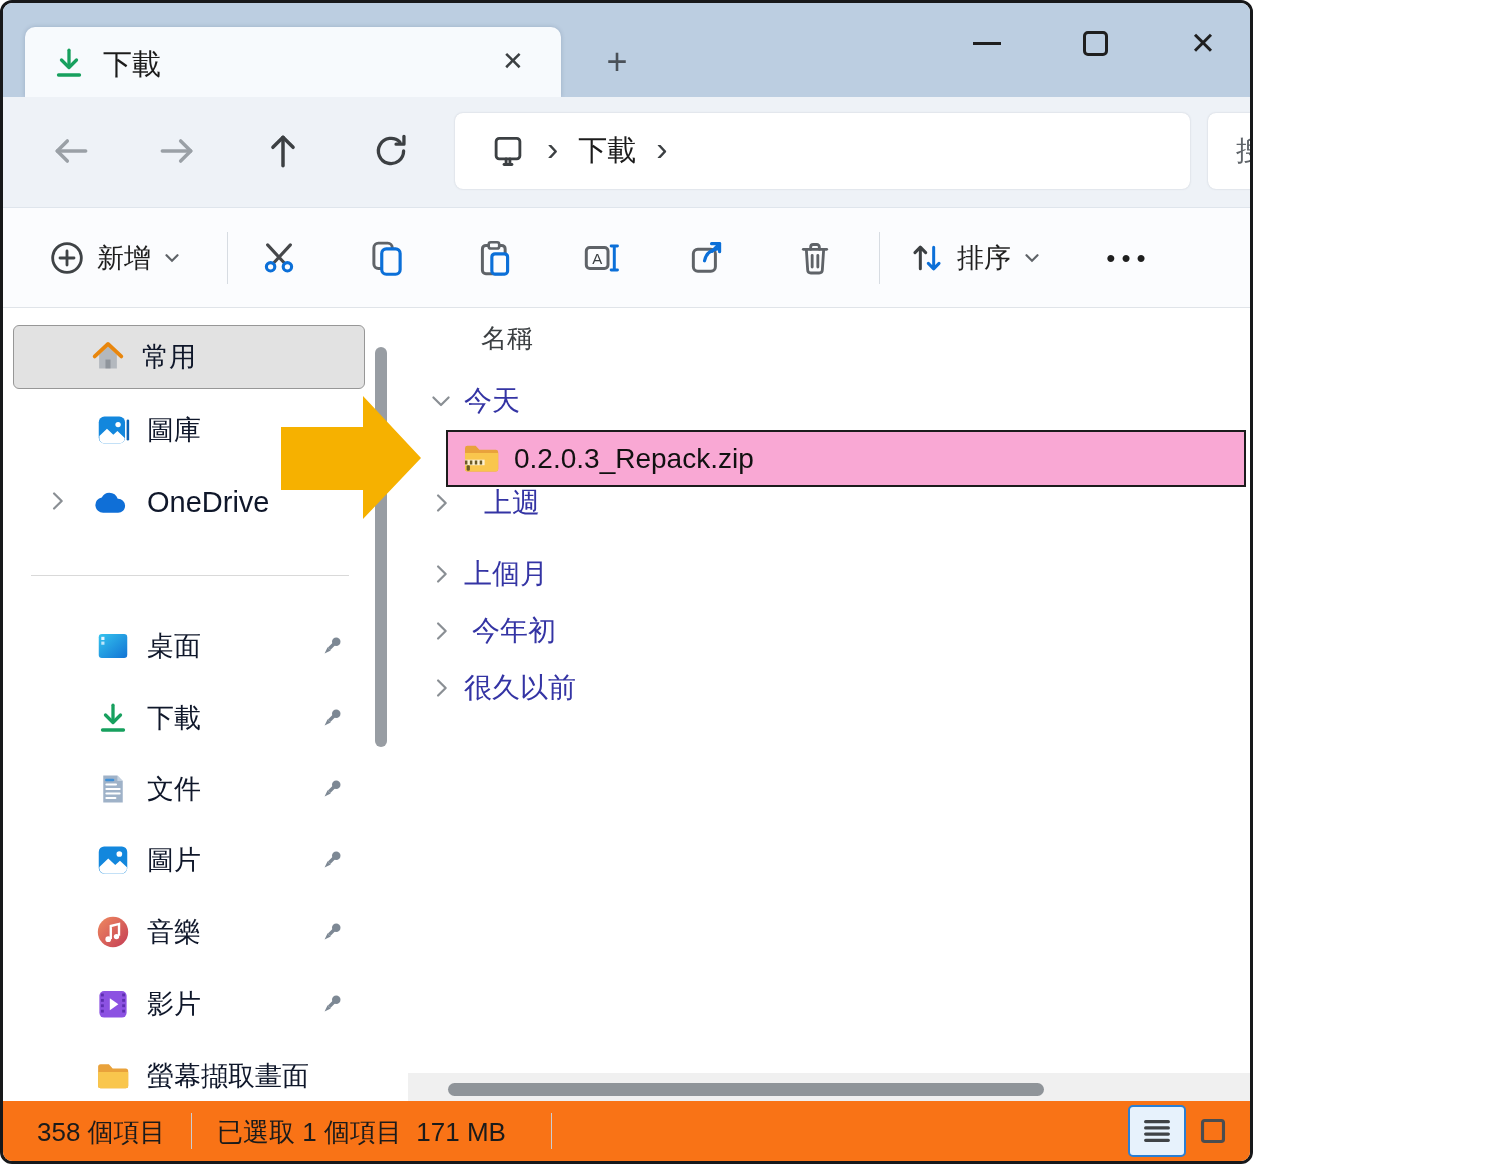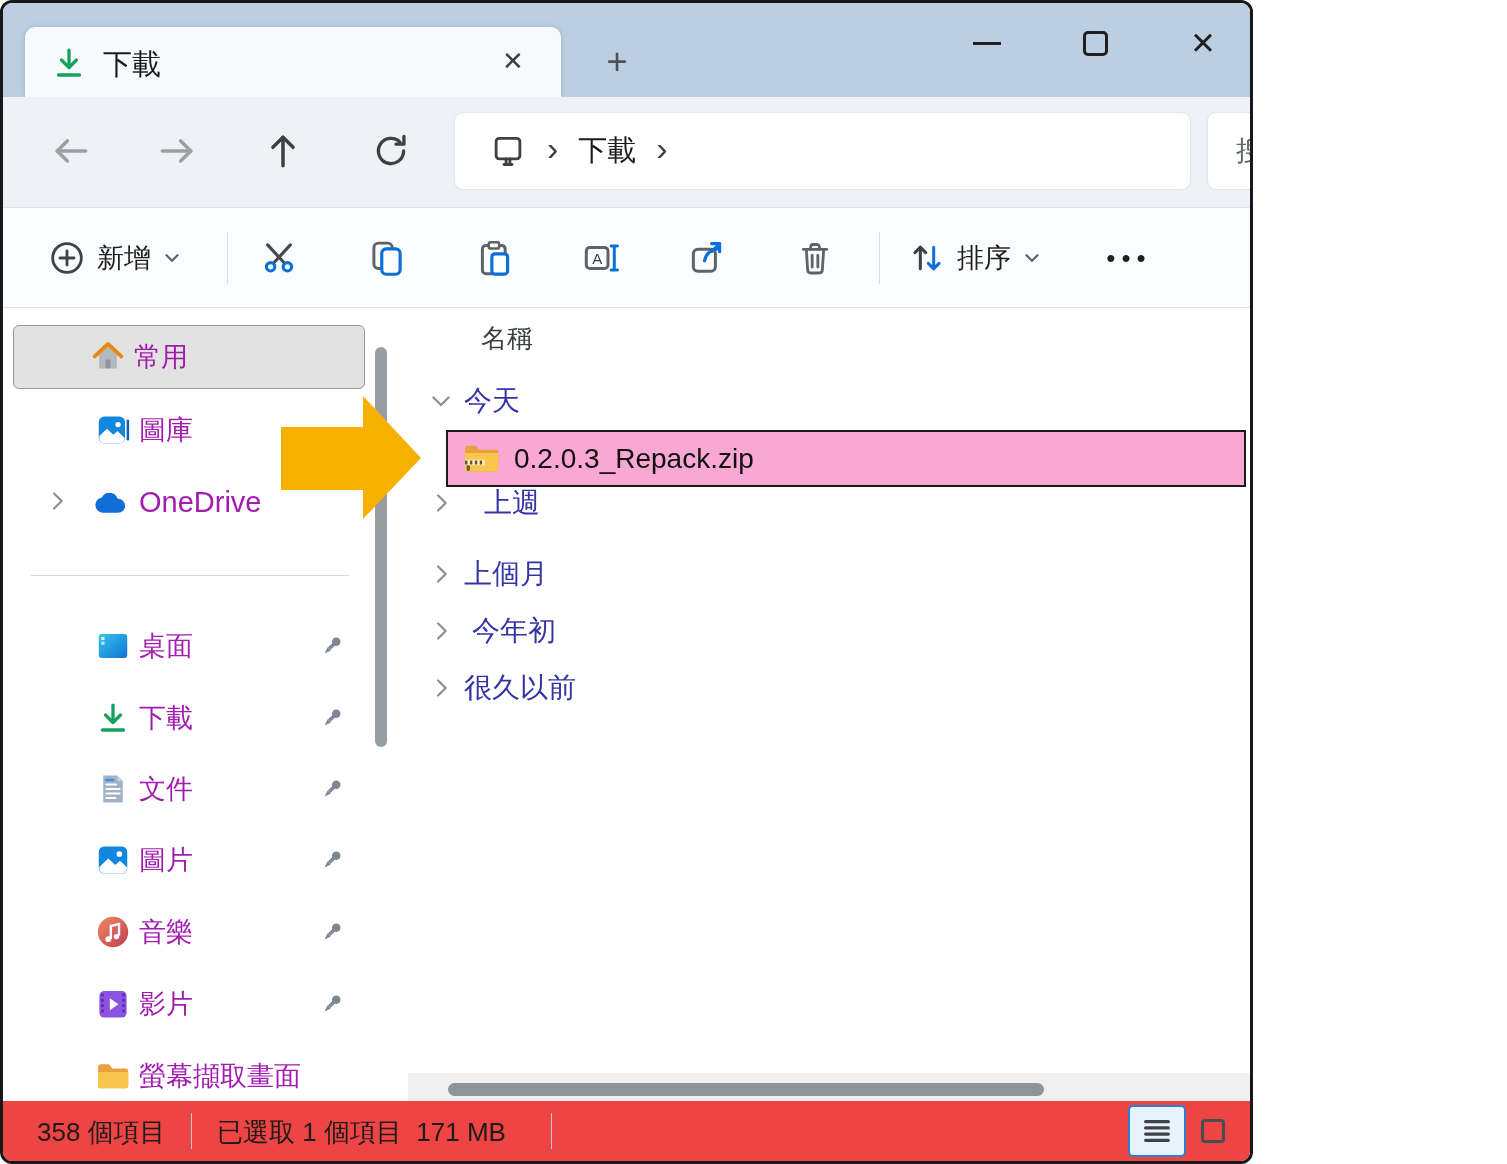--- a/index.html
+++ b/index.html
@@ -33,21 +33,21 @@
   
   .toolbar{position:absolute;left:0;top:204px;right:0;height:101px;background:#fbfcfe;border-top:1px solid #dfe5ec;border-bottom:1px solid #e0e4e9;}
   .tbtn{position:absolute;top:16px;height:68px;display:flex;align-items:center;justify-content:center;border-radius:6px;}
   .tb-label{font-size:27px;color:#1f1f1f;margin:0 10px;}
   .tb-divider{position:absolute;top:24px;width:1px;height:52px;background:#d7dce2;}
   .more-dots{font-size:26px;letter-spacing:6px;color:#1f1f1f;padding-left:6px;}
 
   
   .sidebar{position:absolute;left:0;top:306px;width:402px;bottom:60px;background:#fff;}
   .side-item{position:absolute;left:10px;width:352px;height:58px;display:flex;align-items:center;border-radius:6px;}
-  .side-item .lbl{font-size:27px;color:#a21caf;margin-left:6px;white-space:nowrap;}
+  .side-item .lbl{font-size:27px;color:#0f172a;margin-left:14px;white-space:nowrap;}
   .side-item .ic{width:40px;height:40px;margin-left:80px;display:flex;align-items:center;justify-content:center;flex:0 0 auto;}
   .side-item .pin{position:absolute;right:18px;width:30px;height:30px;}
   .side-sel{background:#e2e2e2;border:1px solid #979797;height:64px;}
   .side-exp{position:absolute;left:30px;width:30px;height:30px;}
   .side-divider{position:absolute;left:28px;width:318px;height:1px;background:#d9d9d9;}
   .side-scroll-thumb{position:absolute;left:372px;width:12px;background:#989da3;border-radius:6px;}
 
   
   .content{position:absolute;left:405px;top:306px;right:0;bottom:94px;background:#fff;}
   .col-header{position:absolute;left:73px;top:12px;font-size:26px;color:#3c4043;}
@@ -56,21 +56,21 @@
   .grp-lbl{font-size:28px;color:#3434a4;}
   .file-row{position:absolute;left:38px;right:4px;height:57px;background:#f9a8d4;border:2px solid #1c1c1c;display:flex;align-items:center;}
   .file-row .fic{width:40px;height:36px;margin-left:14px;flex:0 0 auto;}
   .file-row .fname{font-size:28px;color:#111;margin-left:12px;white-space:nowrap;}
 
   
   .hscroll{position:absolute;left:405px;right:0;top:1070px;height:34px;background:#f0f0f0;}
   .hscroll .thumb{position:absolute;left:40px;top:10px;width:596px;height:13px;background:#8f9499;border-radius:7px;}
 
   
-  .statusbar{position:absolute;left:0;right:0;bottom:0;height:60px;background:#ef4444;}
+  .statusbar{position:absolute;left:0;right:0;bottom:0;height:60px;background:#f97316;}
   .status-txt{font-size:26px;color:#1b1b1b;white-space:pre;}
   .status-div{position:absolute;top:12px;width:1px;height:36px;background:#c9cdd2;}
   .viewbtn{position:absolute;top:4px;width:58px;height:52px;display:flex;align-items:center;justify-content:center;border-radius:5px;}
   .viewbtn.active{background:#e7f2fc;border:2px solid #2a7fd4;}
   .viewbtn.plain{border:none;}
 
   .annotation-arrow{position:absolute;inset:0;pointer-events:none;z-index:60;}
 </style>
 </head>
 <body>

